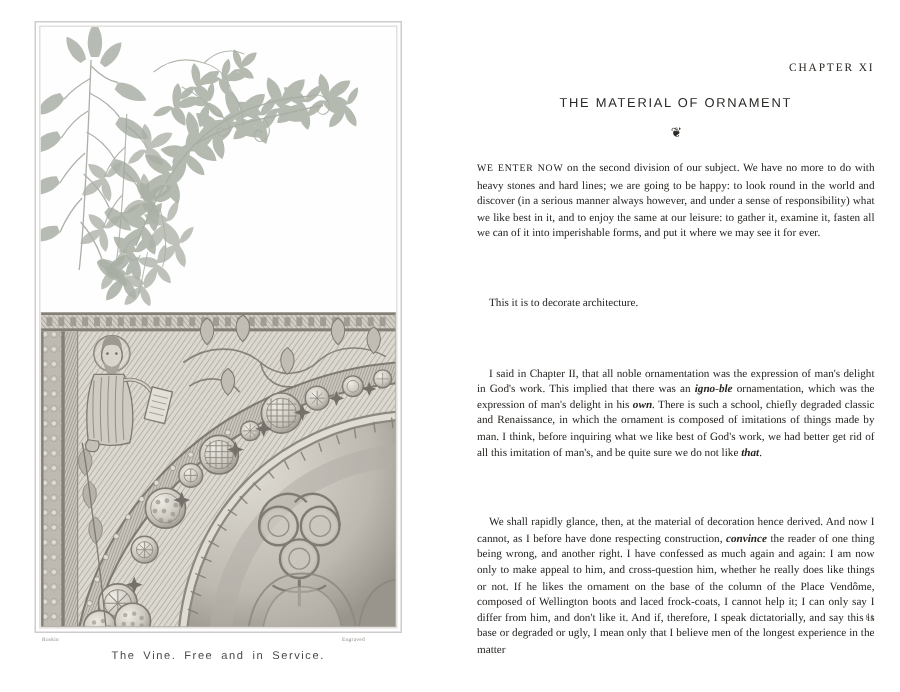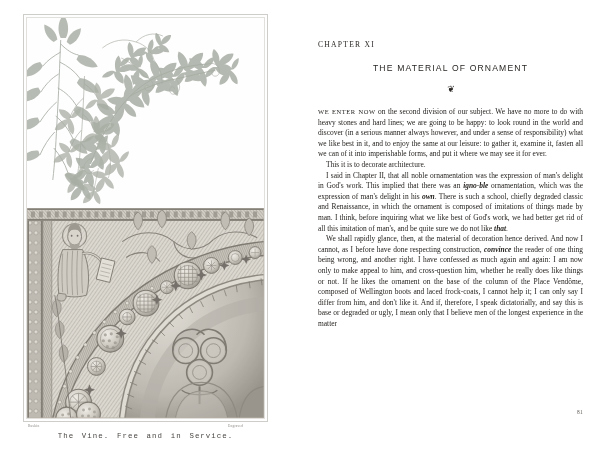--- a/index.html
+++ b/index.html
@@ -86,41 +86,41 @@
 
   .plate-caption {
     position: absolute;
     left: 23px;
     top: 432px;
     width: 245px;
     text-align: center;
     font-size: 7.4px;
     letter-spacing: 1.05px;
     color: #4b4844;
-    font-family: Liberation Mono, monospace;
+    font-family: Liberation Sans, sans-serif;
     word-spacing: 2.2px;
   }
 
   
   .right-page {
     position: absolute;
     left: 300px; top: 0;
     width: 300px; height: 461px;
     background: #ffffff;
   }
 
   .textblock {
     position: absolute;
     left: 18px;
     top: 40px;
     width: 265px;
   }
 
   .chapter-num {
-    text-align: left;
+    text-align: right;
     font-size: 7.6px;
     letter-spacing: 1.25px;
     color: #2a2724;
     margin: 0 0 14px 0;
     font-family: "Liberation Serif", "DejaVu Serif", serif;
   }
   .chapter-title {
     text-align: center;
     font-size: 8.6px;
     letter-spacing: 1.15px;
@@ -140,21 +140,21 @@
 
   .body-copy p {
     margin: 0;
     font-size: 7.45px;
     line-height: 10.6px;
     text-align: justify;
     color: #262320;
     font-family: "Liberation Serif", "DejaVu Serif", serif;
     hyphens: manual;
   }
-  .body-copy p + p { text-indent: 8px; }
+  .body-copy p + p { text-indent: 8px; margin-top: 36px; }
   .body-copy p.first { text-indent: 0; }
 
   .smallcaps {
     font-size: 6.5px;
     letter-spacing: .55px;
     text-transform: uppercase;
   }
   .ital { font-style: italic; font-weight: bold; }
 
   .folio {

